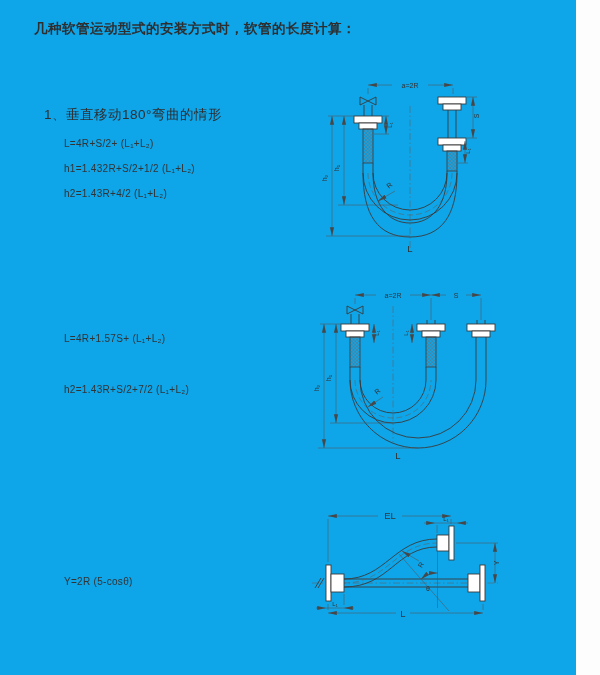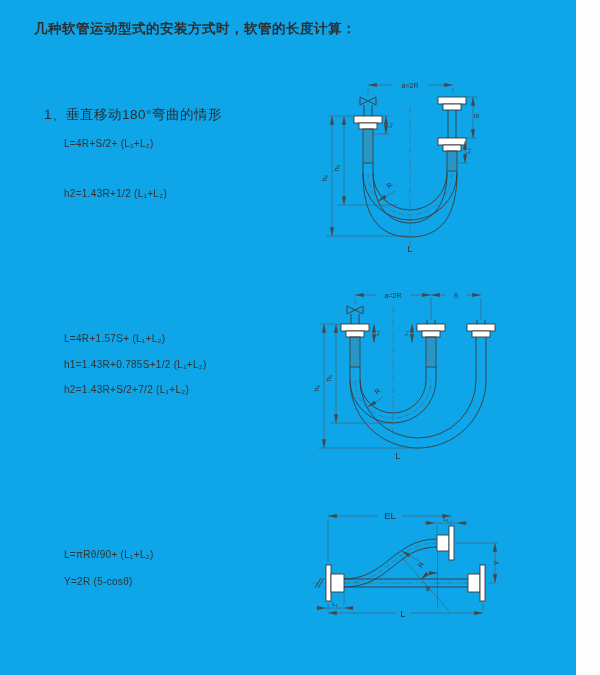--- a/index.html
+++ b/index.html
@@ -35,21 +35,22 @@
       <pattern id="hatch" width="3.5" height="3.5" patternUnits="userSpaceOnUse">
         <path d="M0,3.5 L3.5,0 M0,0 L3.5,3.5" stroke="#6e6e6e" stroke-width="0.5"></path>
       </pattern>
     </defs>
   </svg>
 
   <div class="title">几种软管运动型式的安装方式时，软管的长度计算：</div>
 
   <div class="sec-heading" style="left:44px;top:106px">1、垂直移动180°弯曲的情形</div>
   <div class="formula" style="left:64px;top:138px">L=4R+S/2+ (L₁+L₂)</div>
-  <div class="formula" style="left:64px;top:188px">h2=1.43R+1/2 (L₁+L₂)</div>
+  <div class="formula" style="left:64px;top:163px">h1=1.432R+S/2+1/2 (L₁+L₂)</div>
+  <div class="formula" style="left:64px;top:188px">h2=1.43R+4/2 (L₁+L₂)</div>
 
   <svg class="diag" style="left:310px;top:70px" width="290" height="195" viewBox="0 0 290 195">
     <path class="cl" d="M100,36 V178"></path>
 
     <g>
       <path class="ol" d="M53,103 A47,47 0 0 0 147,103"></path>
       <path class="ol" d="M63,103 A37,37 0 0 0 137,103"></path>
       <path class="cla" d="M58,103 A42,42 0 0 0 142,103"></path>
       <path class="ol" d="M53,103 C53,145 68,167 100,167 C132,167 147,145 147,103"></path>
       <path class="ol" d="M63,103 C63,135 78,153 100,153 C122,153 137,135 137,103"></path>
@@ -109,21 +110,20 @@
     </g>
 
     <g>
       <path class="dl" d="M85,121 L68,131" marker-end="url(#arr)"></path>
       <text transform="rotate(-40 81,117)" x="81" y="117" text-anchor="middle">R</text>
     </g>
     <text class="big" x="100" y="182" text-anchor="middle">L</text>
   </svg>
 
   <div class="formula" style="left:64px;top:333px">L=4R+1.57S+ (L₁+L₂)</div>
-  <div class="formula" style="left:64px;top:359px">h1=1.43R+0.785S+1/2 (L₁+L₂)</div>
   <div class="formula" style="left:64px;top:384px">h2=1.43R+S/2+7/2 (L₁+L₂)</div>
 
   <svg class="diag" style="left:308px;top:280px" width="292" height="185" viewBox="0 0 292 185">
     <path class="cl" d="M85,26 V162"></path>
 
     <g>
       <path class="ol" d="M42,100 A43,43 0 0 0 128,100"></path>
       <path class="ol" d="M52,100 A33,33 0 0 0 118,100"></path>
       <path class="cla" d="M47,100 A38,38 0 0 0 123,100"></path>
       <path class="ol" d="M42,100 A68,68 0 0 0 178,100"></path>
@@ -184,21 +184,20 @@
       <text class="tiny" transform="rotate(-90 100,53)" x="100" y="53" text-anchor="middle">L₁</text>
     </g>
 
     <g>
       <path class="dl" d="M75,117 L60,127" marker-end="url(#arr)"></path>
       <text transform="rotate(-40 71,113)" x="71" y="113" text-anchor="middle">R</text>
     </g>
     <text class="big" x="90" y="179" text-anchor="middle">L</text>
   </svg>
 
-  <div class="formula" style="left:64px;top:549px">L=πRθ/90+ (L₁+L₂)</div>
   <div class="formula" style="left:64px;top:576px">Y=2R (5-cosθ)</div>
 
   <svg class="diag" style="left:298px;top:498px" width="302" height="145" viewBox="0 0 302 145">
     <path class="cl" d="M14,85 H200"></path>
     <path class="ol" d="M17,90 L23,80 M20,90 L26,80"></path>
 
     <g>
       <path class="ol" d="M46,81 H170 M46,89 H170"></path>
     </g>
     <g>

